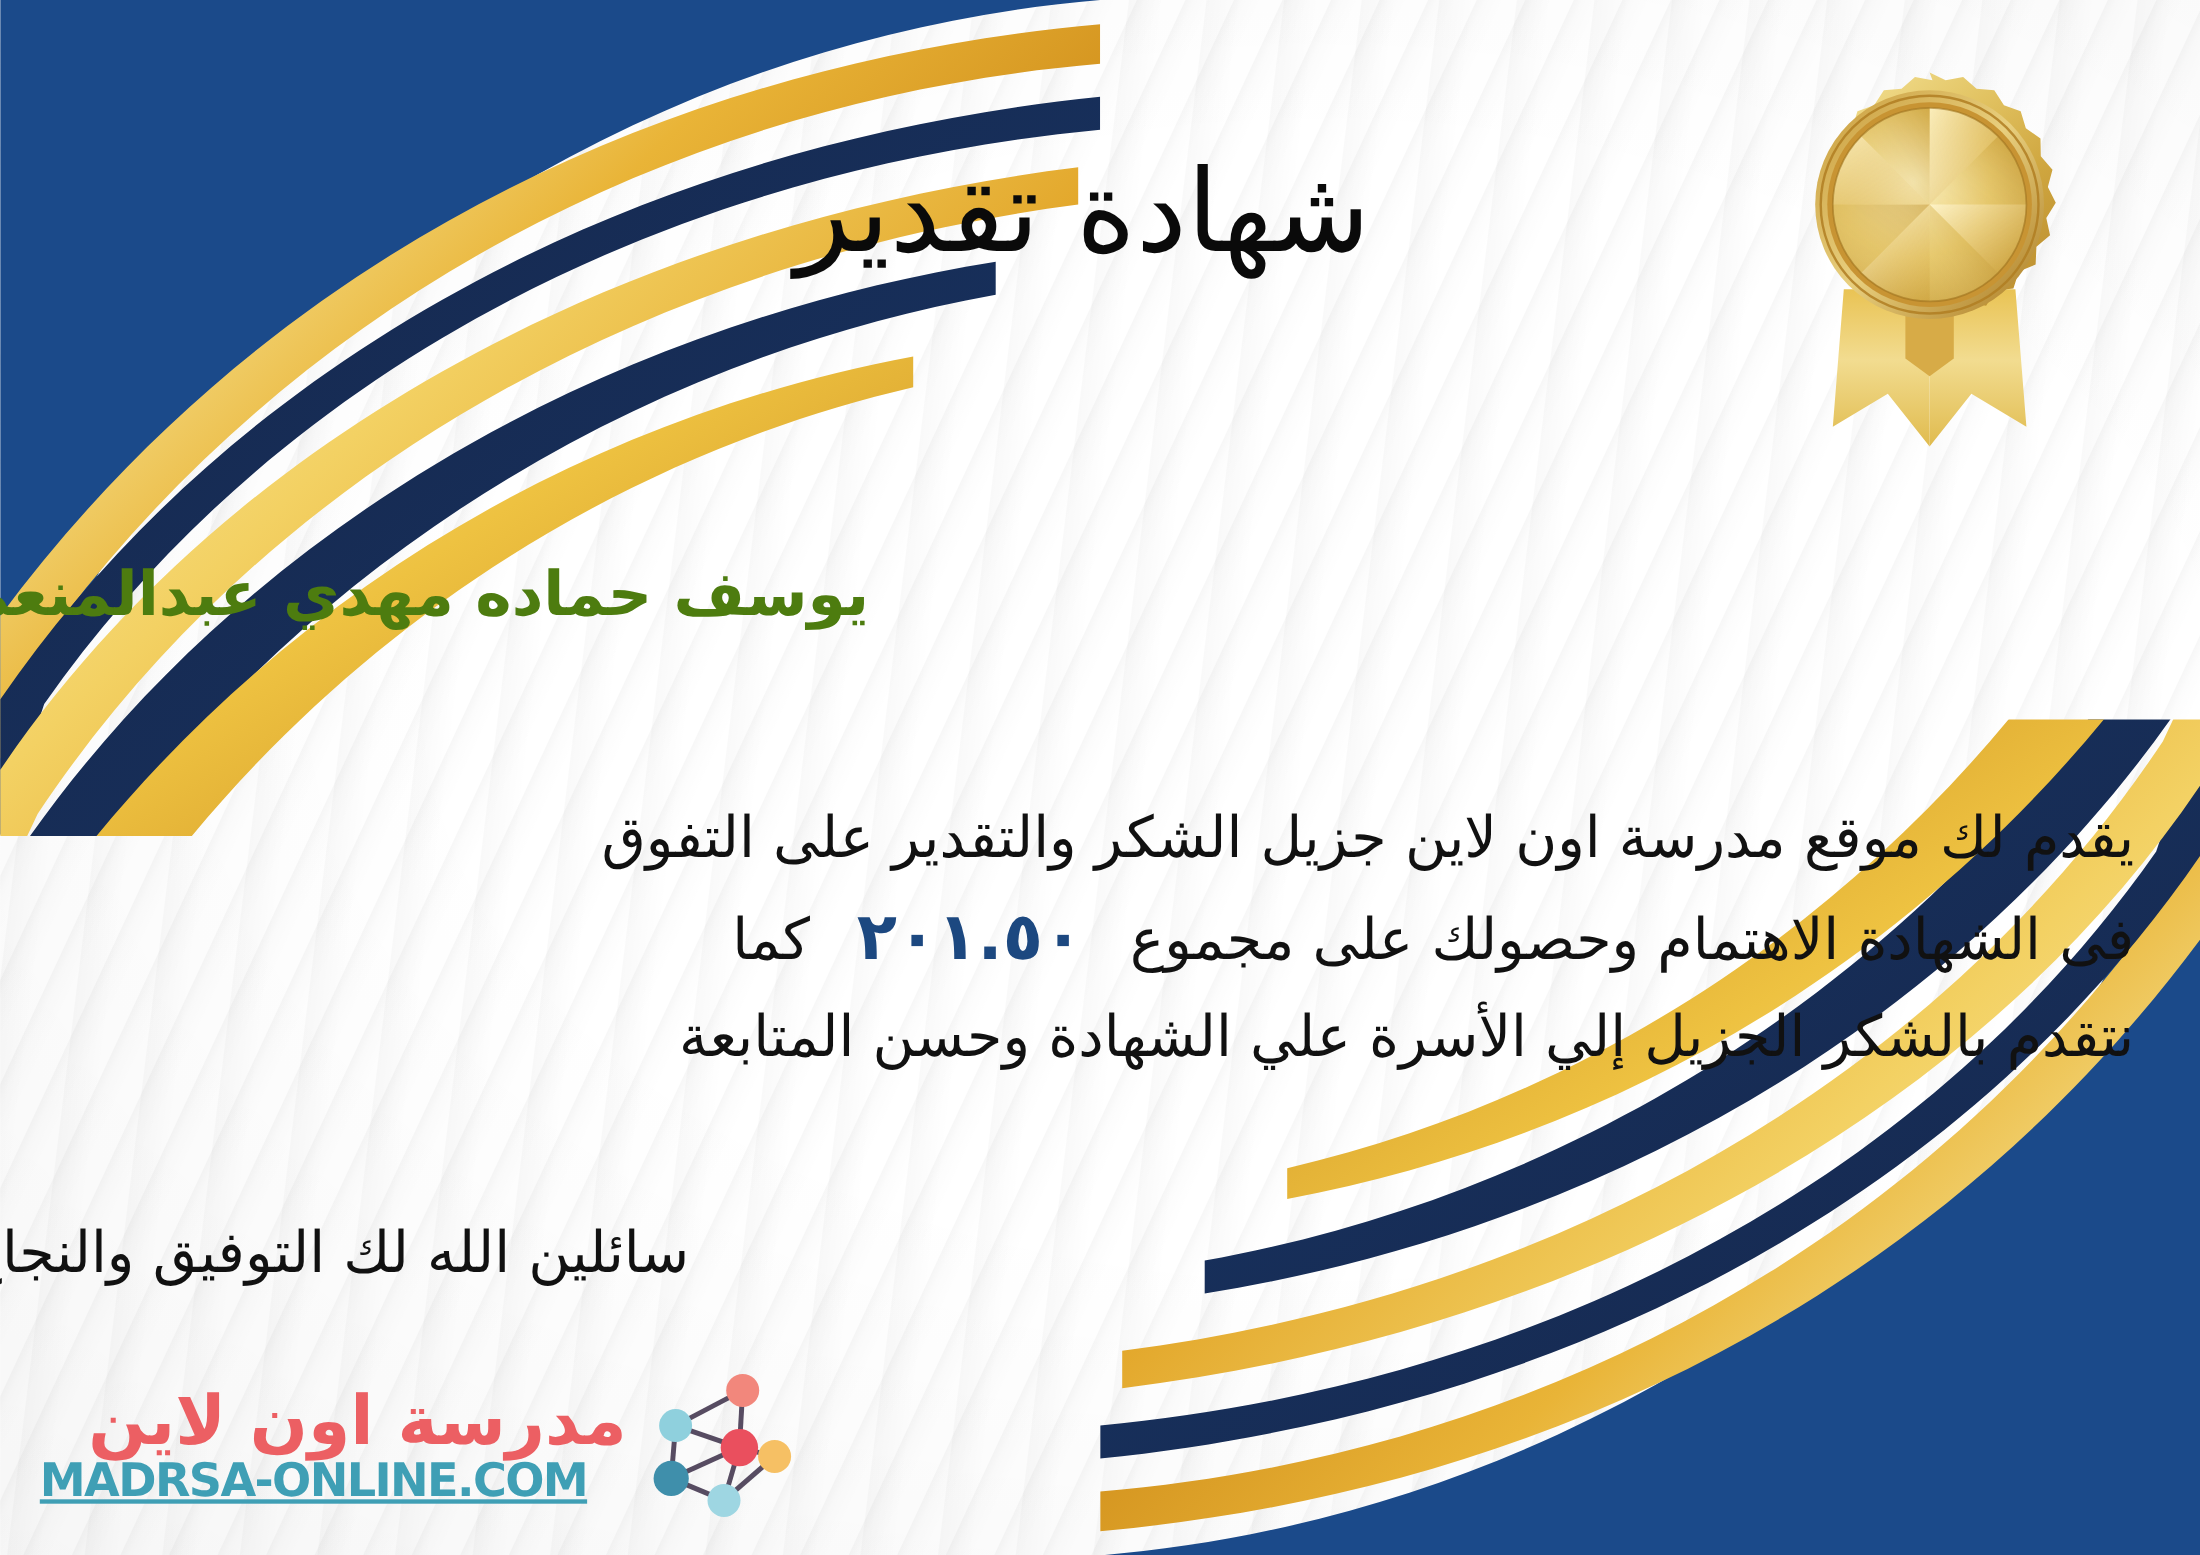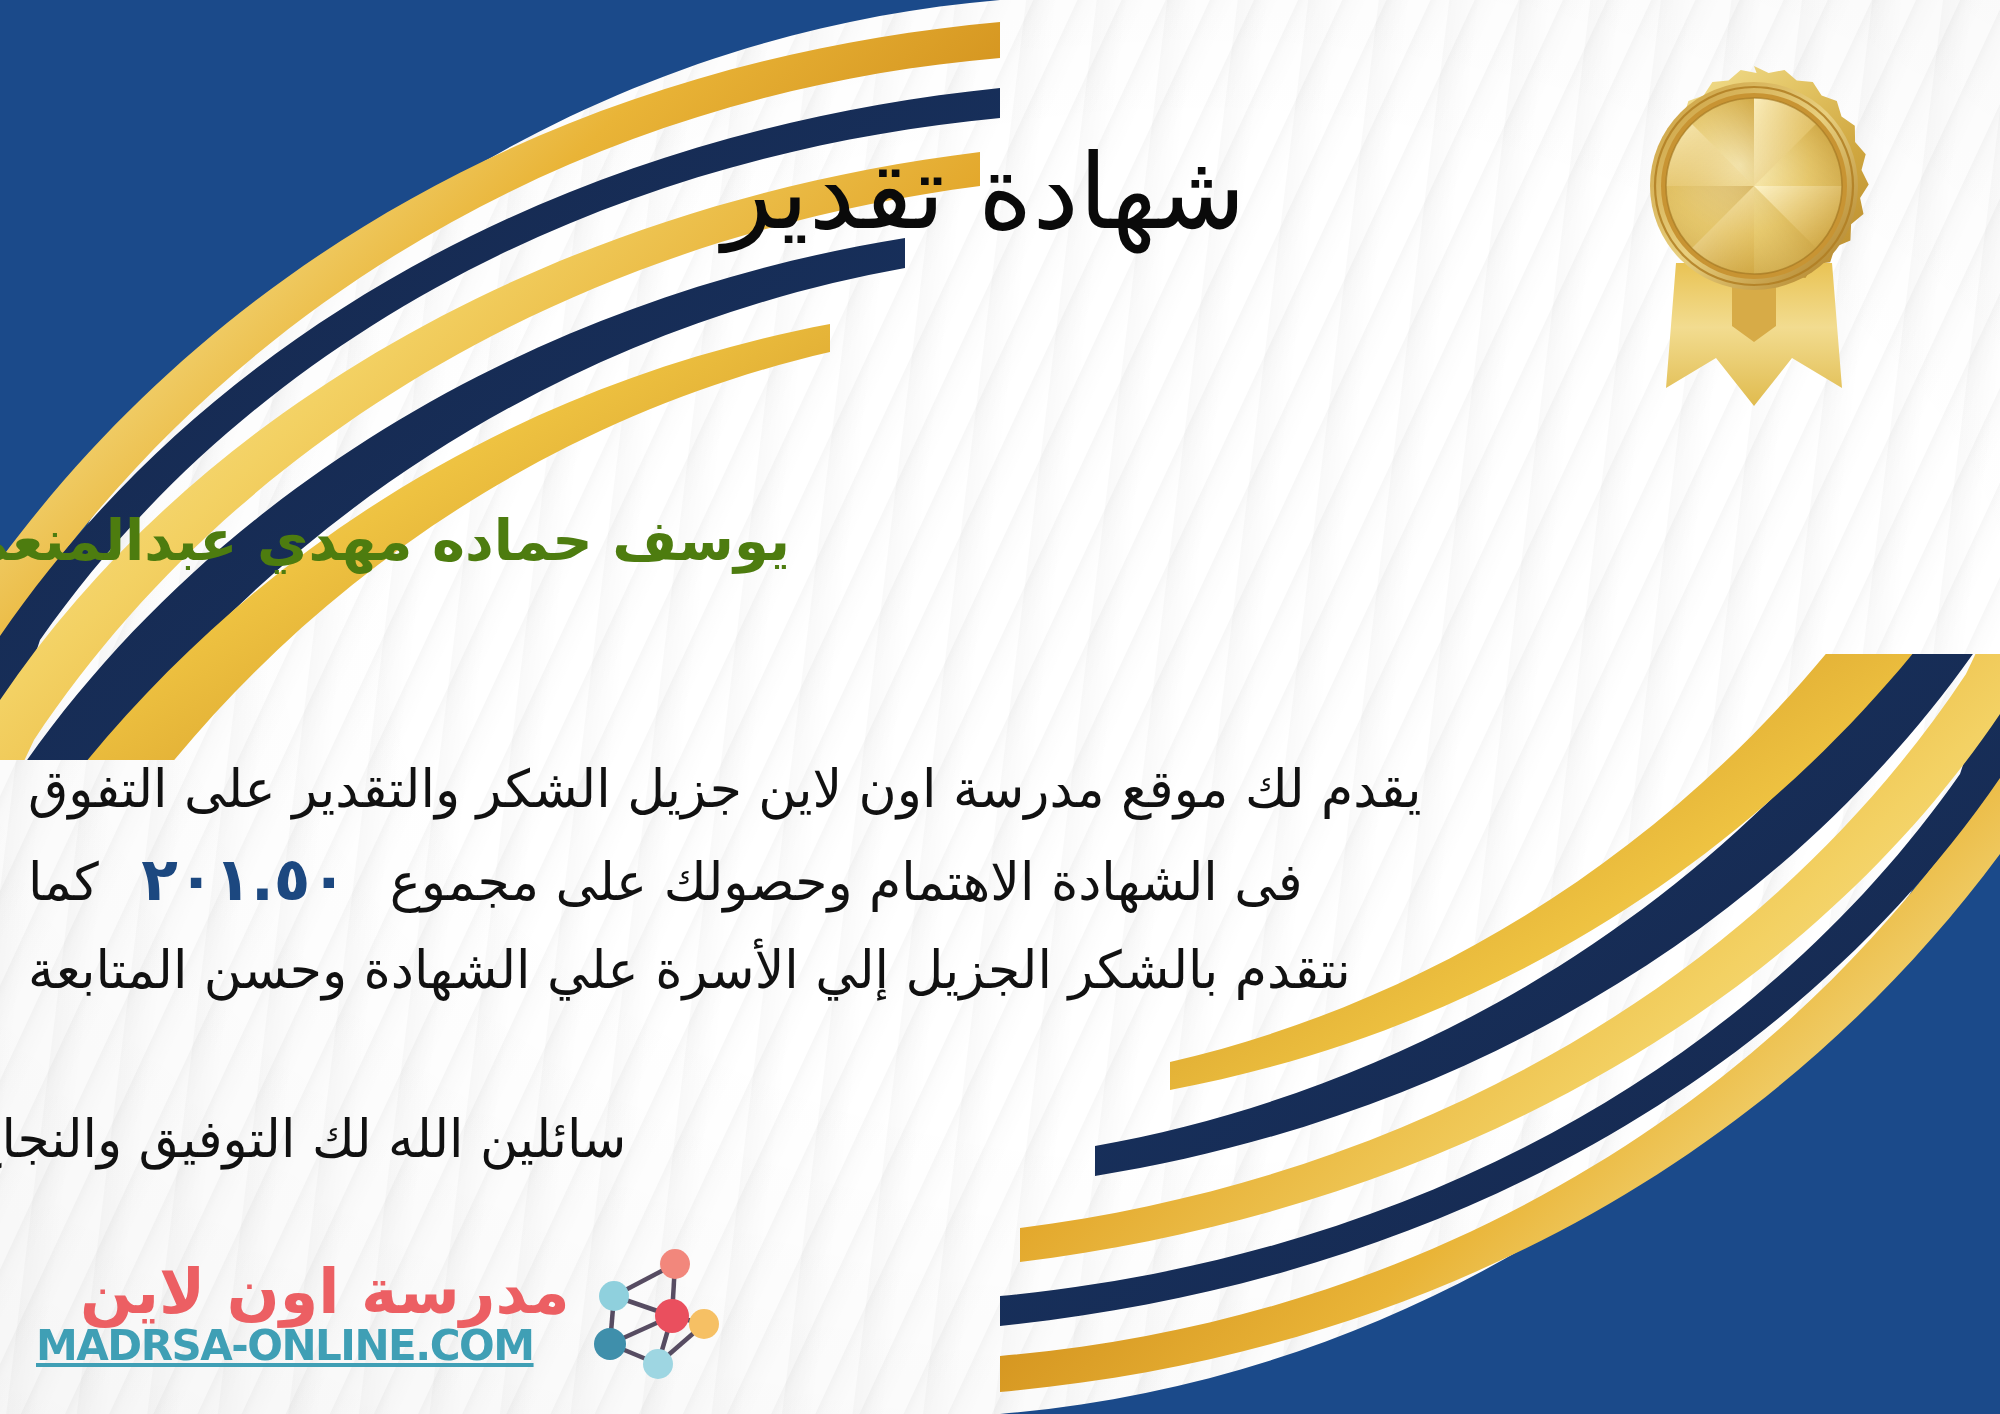--- a/index.html
+++ b/index.html
@@ -67,22 +67,22 @@
 
   .student-name{
     position:absolute;top:510px;left:0;right:0;
     text-align:left;
     font-size:56px;line-height:1.1;
     font-weight:700;color:#4d7c0f;
     direction:rtl;
   }
 
   .body-lines{
-    position:absolute;top:747px;left:60px;right:60px;
-    text-align:left;direction:rtl;
+    position:absolute;top:720px;left:60px;right:60px;
+    text-align:right;direction:rtl;
   }
   .body-line{
     font-size:52px;line-height:1.62;
     color:#111111;font-weight:400;
     white-space:nowrap;
   }
   .score{
     color:#1c4880;font-weight:700;
     font-size:60px;
     padding:0 26px;

